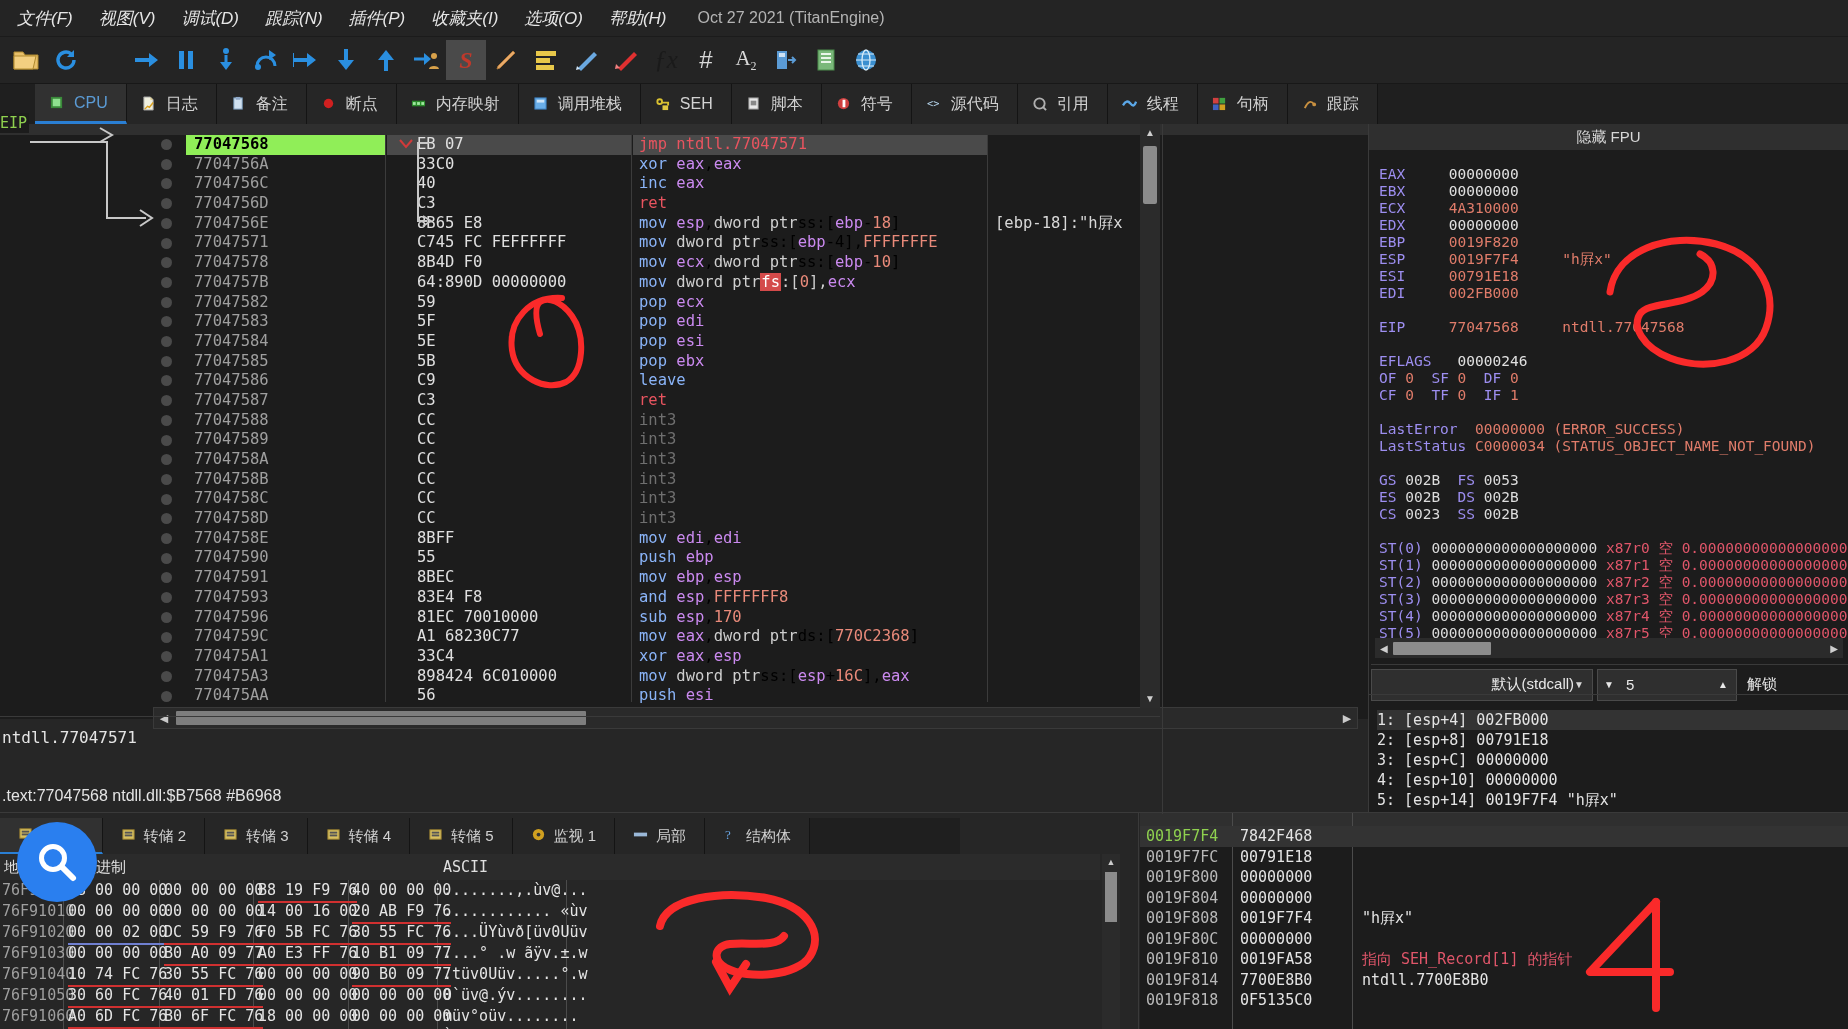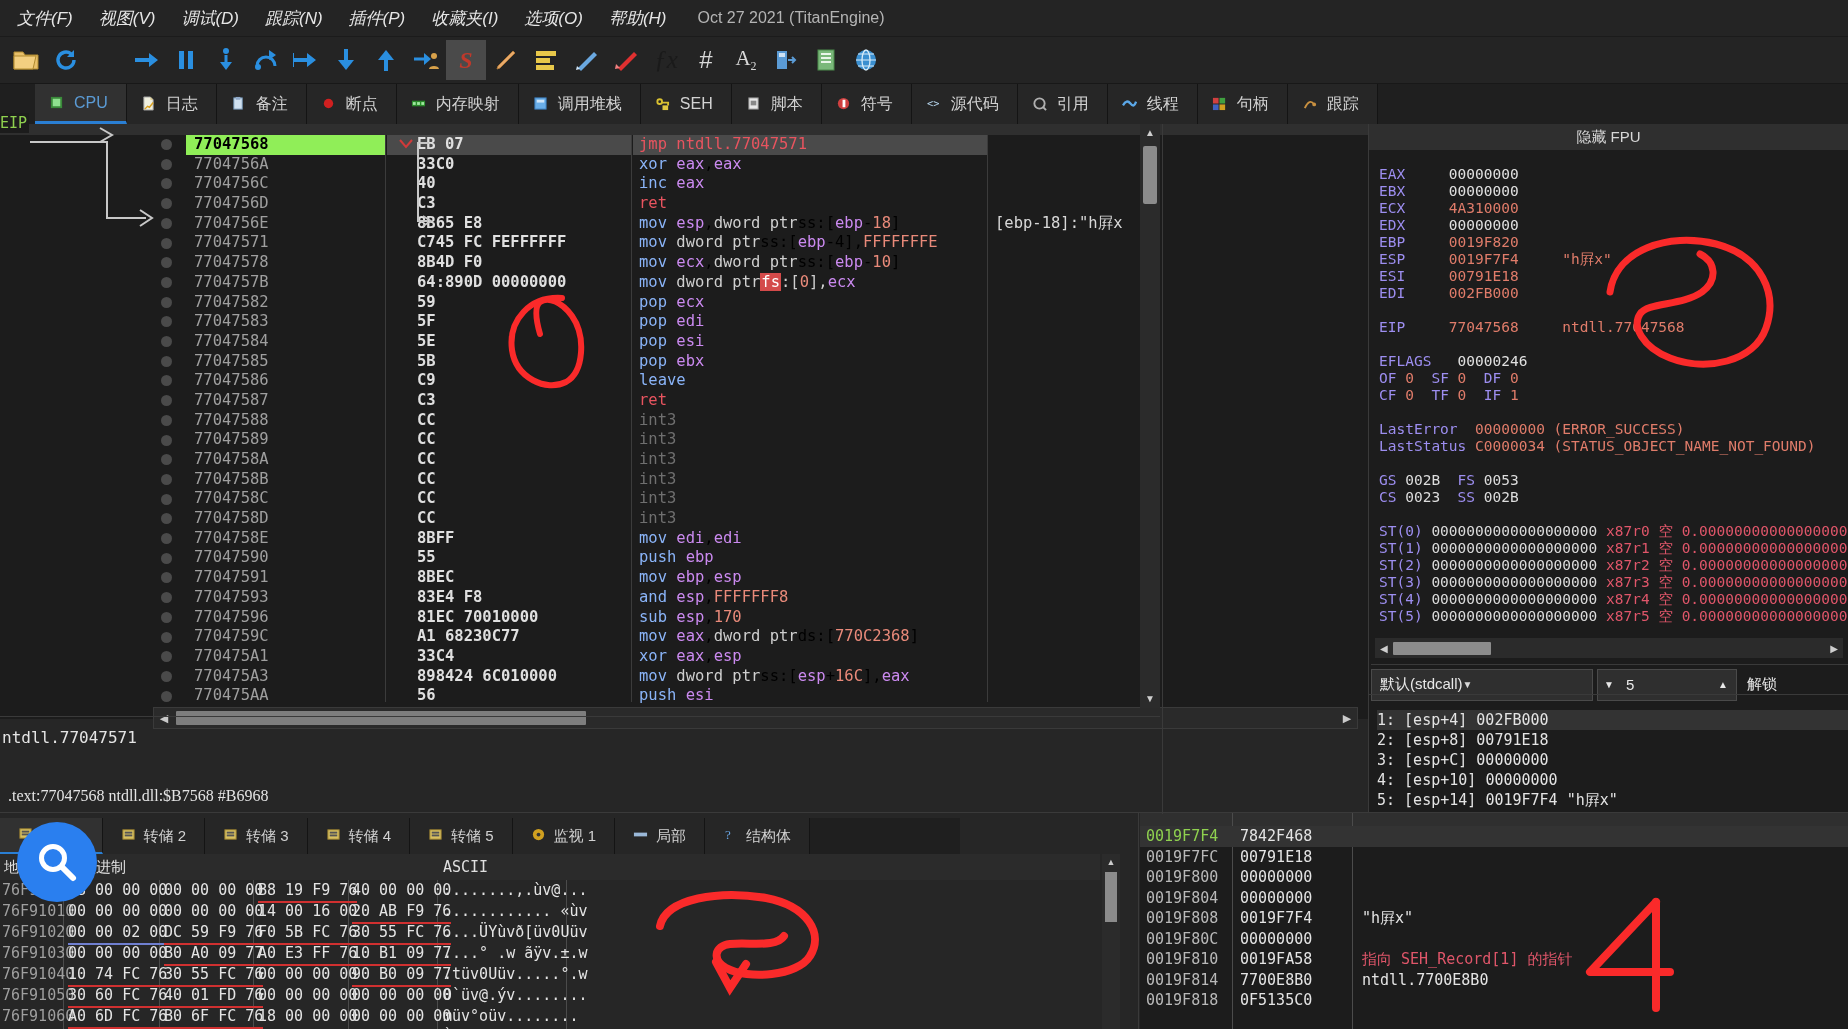--- a/index.html
+++ b/index.html
@@ -79,21 +79,20 @@
   }
   .addr-col {
     position: absolute; left: 186px; top: 11px; width: 200px; height: 567px;
     border-right: 1px solid #3b3b3b;
   }
   .addr-col .row { color: #9f9f9f; padding-left: 8px; }
   .addr-col .row.sel { background: #90ee58; color: #000; font-weight: bold; }
   .bytes-col {
     position: absolute; left: 387px; top: 11px; width: 245px; height: 567px;
     border-right: 1px solid #3b3b3b;
-    font-weight: bold;
   }
   .bytes-col .row { color: #e0e0e0; padding-left: 30px; }
   .bytes-col .row.sel { background: #4a4a4a; }
   .dis-col {
     position: absolute; left: 633px; top: 11px; width: 355px; height: 567px;
     border-right: 1px solid #3b3b3b;
   }
   .dis-col .row { padding-left: 6px; }
   .dis-col .row.sel { background: #4a4a4a; }
   .cmt-col {
@@ -133,22 +132,22 @@
   .vscroll .vthumb { position:absolute; left:3px; top:22px; width:14px; height:58px; background:#8c8c8c; border-radius:2px;}
 
   
   .statusline1 {
     position:absolute; left:0; top:724px; width:1160px; height:28px;
     color:#e4e4e4; font-family:"DejaVu Sans Mono",monospace; font-size:16px;
     padding-left:2px; line-height:28px;
   }
   .statusline2 {
     position:absolute; left:0; top:782px; width:1160px; height:28px;
-    color:#e4e4e4; font-family:Liberation Serif, serif; font-size:16px;
-    padding-left:8px; line-height:28px;
+    color:#e4e4e4; font-family:Liberation Sans, sans-serif; font-size:16px;
+    padding-left:2px; line-height:28px;
   }
 
   
   .regpanel {
     position:absolute; left:1368px; top:124px; width:480px; height:690px;
     background:#1c1c1c; border-left:1px solid #3a3a3a;
   }
   .fpu-hdr {
     height:26px; background:#2f2f2f; color:#d7d7d7; font-size:15px;
     display:flex; align-items:center; justify-content:center;
@@ -174,21 +173,21 @@
   }
   .reg-hscroll .thumb { height:13px; background:#8c8c8c; border-radius:1px; }
 
   .ccrow {
     position:absolute; left:2px; top:540px; width:478px; height:40px;
     display:flex; align-items:center; gap:0; border-top:1px solid #3a3a3a;
   }
   .combo {
     width:222px; height:32px; background:#2f2f2f; border:1px solid #4a4a4a;
     color:#e8e8e8; font-size:15px; display:flex; align-items:center;
-    padding-left:8px; justify-content:flex-start;
+    padding-left:8px; justify-content:flex-end;
   }
   .combo .car { font-size:10px; padding-right:8px; color:#d8d8d8; }
   .spin {
     width:140px; height:32px; background:#2f2f2f; border:1px solid #4a4a4a;
     color:#e8e8e8; font-size:15px; display:flex; align-items:center;
     margin-left:4px; justify-content:space-between;
   }
   .spin .down { font-size:10px; padding:0 6px; }
   .spin .num { flex:1; padding-left:6px; }
   .spin .up { font-size:10px; padding:0 8px; }
@@ -753,20 +752,21 @@
           <div><span class="flagn">CF</span> <span class="flagv">0</span>&nbsp;&nbsp;<span class="flagn">TF</span> <span class="flagv">0</span>&nbsp;&nbsp;<span class="flagn">IF</span> <span class="flagv">1</span></div>
         </div>
       <div class="spacer"></div>
       <div id="reg-last">
           <div><span class="rname">LastError&nbsp;&nbsp;</span><span class="rval">00000000</span> <span class="rval">(ERROR_SUCCESS)</span></div>
           <div><span class="rname">LastStatus&nbsp;</span><span class="rval">C0000034</span> <span class="rval">(STATUS_OBJECT_NAME_NOT_FOUND)</span></div>
         </div>
       <div class="spacer"></div>
       <div id="reg-seg">
           <div><span class="flagn">GS</span> <span class="rhex0">002B</span>&nbsp;&nbsp;<span class="flagn">FS</span> <span class="rhex0">0053</span></div>
+          <div><span class="flagn">ES</span> <span class="rhex0">002B</span>&nbsp;&nbsp;<span class="flagn">DS</span> <span class="rhex0">002B</span></div>
           <div><span class="flagn">CS</span> <span class="rhex0">0023</span>&nbsp;&nbsp;<span class="flagn">SS</span> <span class="rhex0">002B</span></div>
         </div>
       <div class="spacer"></div>
       <div id="reg-fpu">
           <div><span class="rname">ST(0)</span> <span class="rhex0">0000000000000000000</span> <span class="rpink">x87r0</span> <span class="rpink">空</span> <span class="rpink">0.000000000000000000</span></div>
           <div><span class="rname">ST(1)</span> <span class="rhex0">0000000000000000000</span> <span class="rpink">x87r1</span> <span class="rpink">空</span> <span class="rpink">0.000000000000000000</span></div>
           <div><span class="rname">ST(2)</span> <span class="rhex0">0000000000000000000</span> <span class="rpink">x87r2</span> <span class="rpink">空</span> <span class="rpink">0.000000000000000000</span></div>
           <div><span class="rname">ST(3)</span> <span class="rhex0">0000000000000000000</span> <span class="rpink">x87r3</span> <span class="rpink">空</span> <span class="rpink">0.000000000000000000</span></div>
           <div><span class="rname">ST(4)</span> <span class="rhex0">0000000000000000000</span> <span class="rpink">x87r4</span> <span class="rpink">空</span> <span class="rpink">0.000000000000000000</span></div>
           <div><span class="rname">ST(5)</span> <span class="rhex0">0000000000000000000</span> <span class="rpink">x87r5</span> <span class="rpink">空</span> <span class="rpink">0.000000000000000000</span></div>

